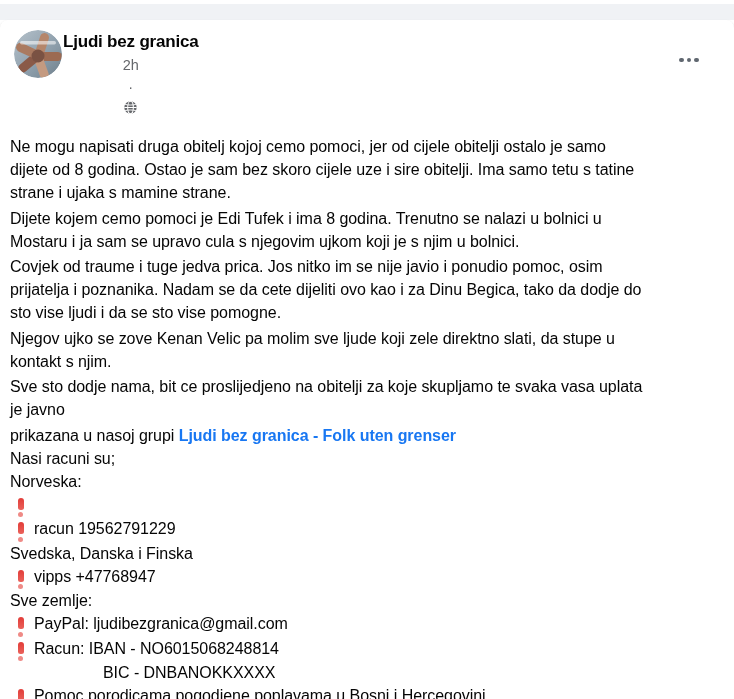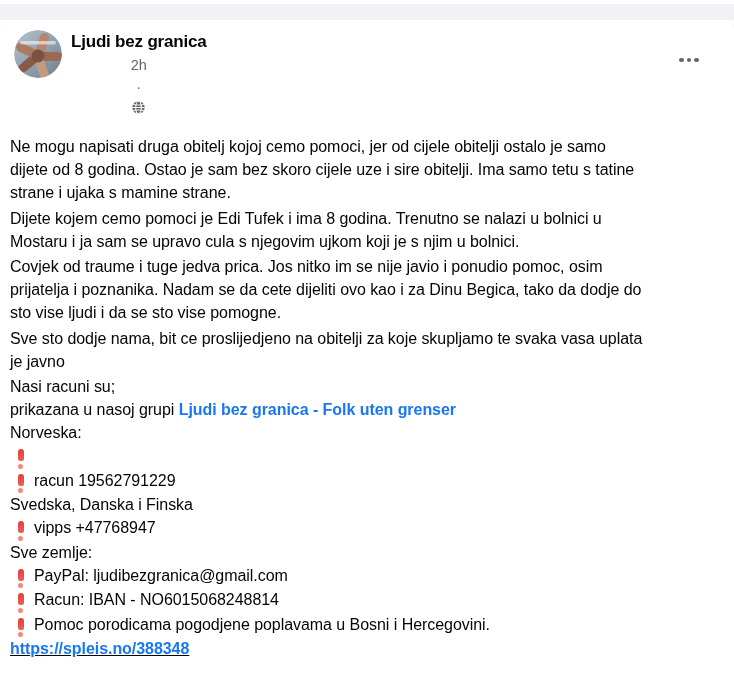--- a/index.html
+++ b/index.html
@@ -26,21 +26,21 @@
     padding: 10px 16px 0 14px;
   }
   .avatar {
     width: 48px; height: 48px;
     border-radius: 50%;
     overflow: hidden;
     flex: 0 0 48px;
     cursor: pointer;
   }
   .avatar svg { display: block; }
-  .hgroup { margin-left: 9px; padding-top: 1px; text-align: right; }
+  .hgroup { margin-left: 1px; padding-top: 1px; text-align: right; }
   .page-name {
     font-size: 17px;
     font-weight: 700;
     color: #050505;
     letter-spacing: -0.2px;
     line-height: 22px;
     cursor: pointer;
   }
   .meta {
     display: flex;
@@ -165,26 +165,28 @@
   <div class="post-body">
 
     <div class="para pgap">Ne mogu napisati druga obitelj kojoj cemo pomoci, jer od cijele obitelji ostalo je samo
 dijete od 8 godina. Ostao je sam bez skoro cijele uze i sire obitelji. Ima samo tetu s tatine
 strane i ujaka s mamine strane.</div>
     <div class="para pgap">Dijete kojem cemo pomoci je Edi Tufek i ima 8 godina. Trenutno se nalazi u bolnici u
 Mostaru i ja sam se upravo cula s njegovim ujkom koji je s njim u bolnici.</div>
     <div class="para pgap">Covjek od traume i tuge jedva prica. Jos nitko im se nije javio i ponudio pomoc, osim
 prijatelja i poznanika. Nadam se da cete dijeliti ovo kao i za Dinu Begica, tako da dodje do
 sto vise ljudi i da se sto vise pomogne.</div>
+    <div class="para pgap">Njegov ujko se zove Kenan Velic pa molim sve ljude koji zele direktno slati, da stupe u
+kontakt s njim.</div>
     <div class="para pgap">Sve sto dodje nama, bit ce proslijedjeno na obitelji za koje skupljamo te svaka vasa uplata
 je javno</div>
 
+    <div class="para"><span>prikazana u nasoj grupi </span><a class="inline-link">Ljudi bez granica - Folk uten grenser</a></div>
+
     <div class="para">Nasi racuni su;</div>
-
-    <div class="para"><span>prikazana u nasoj grupi </span><a class="inline-link">Ljudi bez granica - Folk uten grenser</a></div>
     <div class="para">Norveska:</div>
 
     <div class="row">
       <span class="excl">
           <i class="bar"></i>
           <i class="edot"></i>
         </span>
     </div>
     <div class="row">
       <span class="excl">
@@ -214,20 +216,21 @@
       <span>PayPal: ljudibezgranica@gmail.com</span>
     </div>
     <div class="row">
       <span class="excl">
           <i class="bar"></i>
           <i class="edot"></i>
         </span>
       <span>Racun: IBAN - NO6015068248814</span>
     </div>
 
+    <div class="para indent">BIC - DNBANOKKXXXX</div>
 
     <div class="row">
       <span class="excl">
           <i class="bar"></i>
           <i class="edot"></i>
         </span>
       <span>Pomoc porodicama pogodjene poplavama u Bosni i Hercegovini.</span>
     </div>
 
     <div class="para link-line"><a class="inline-link">https://spleis.no/388348</a></div>

